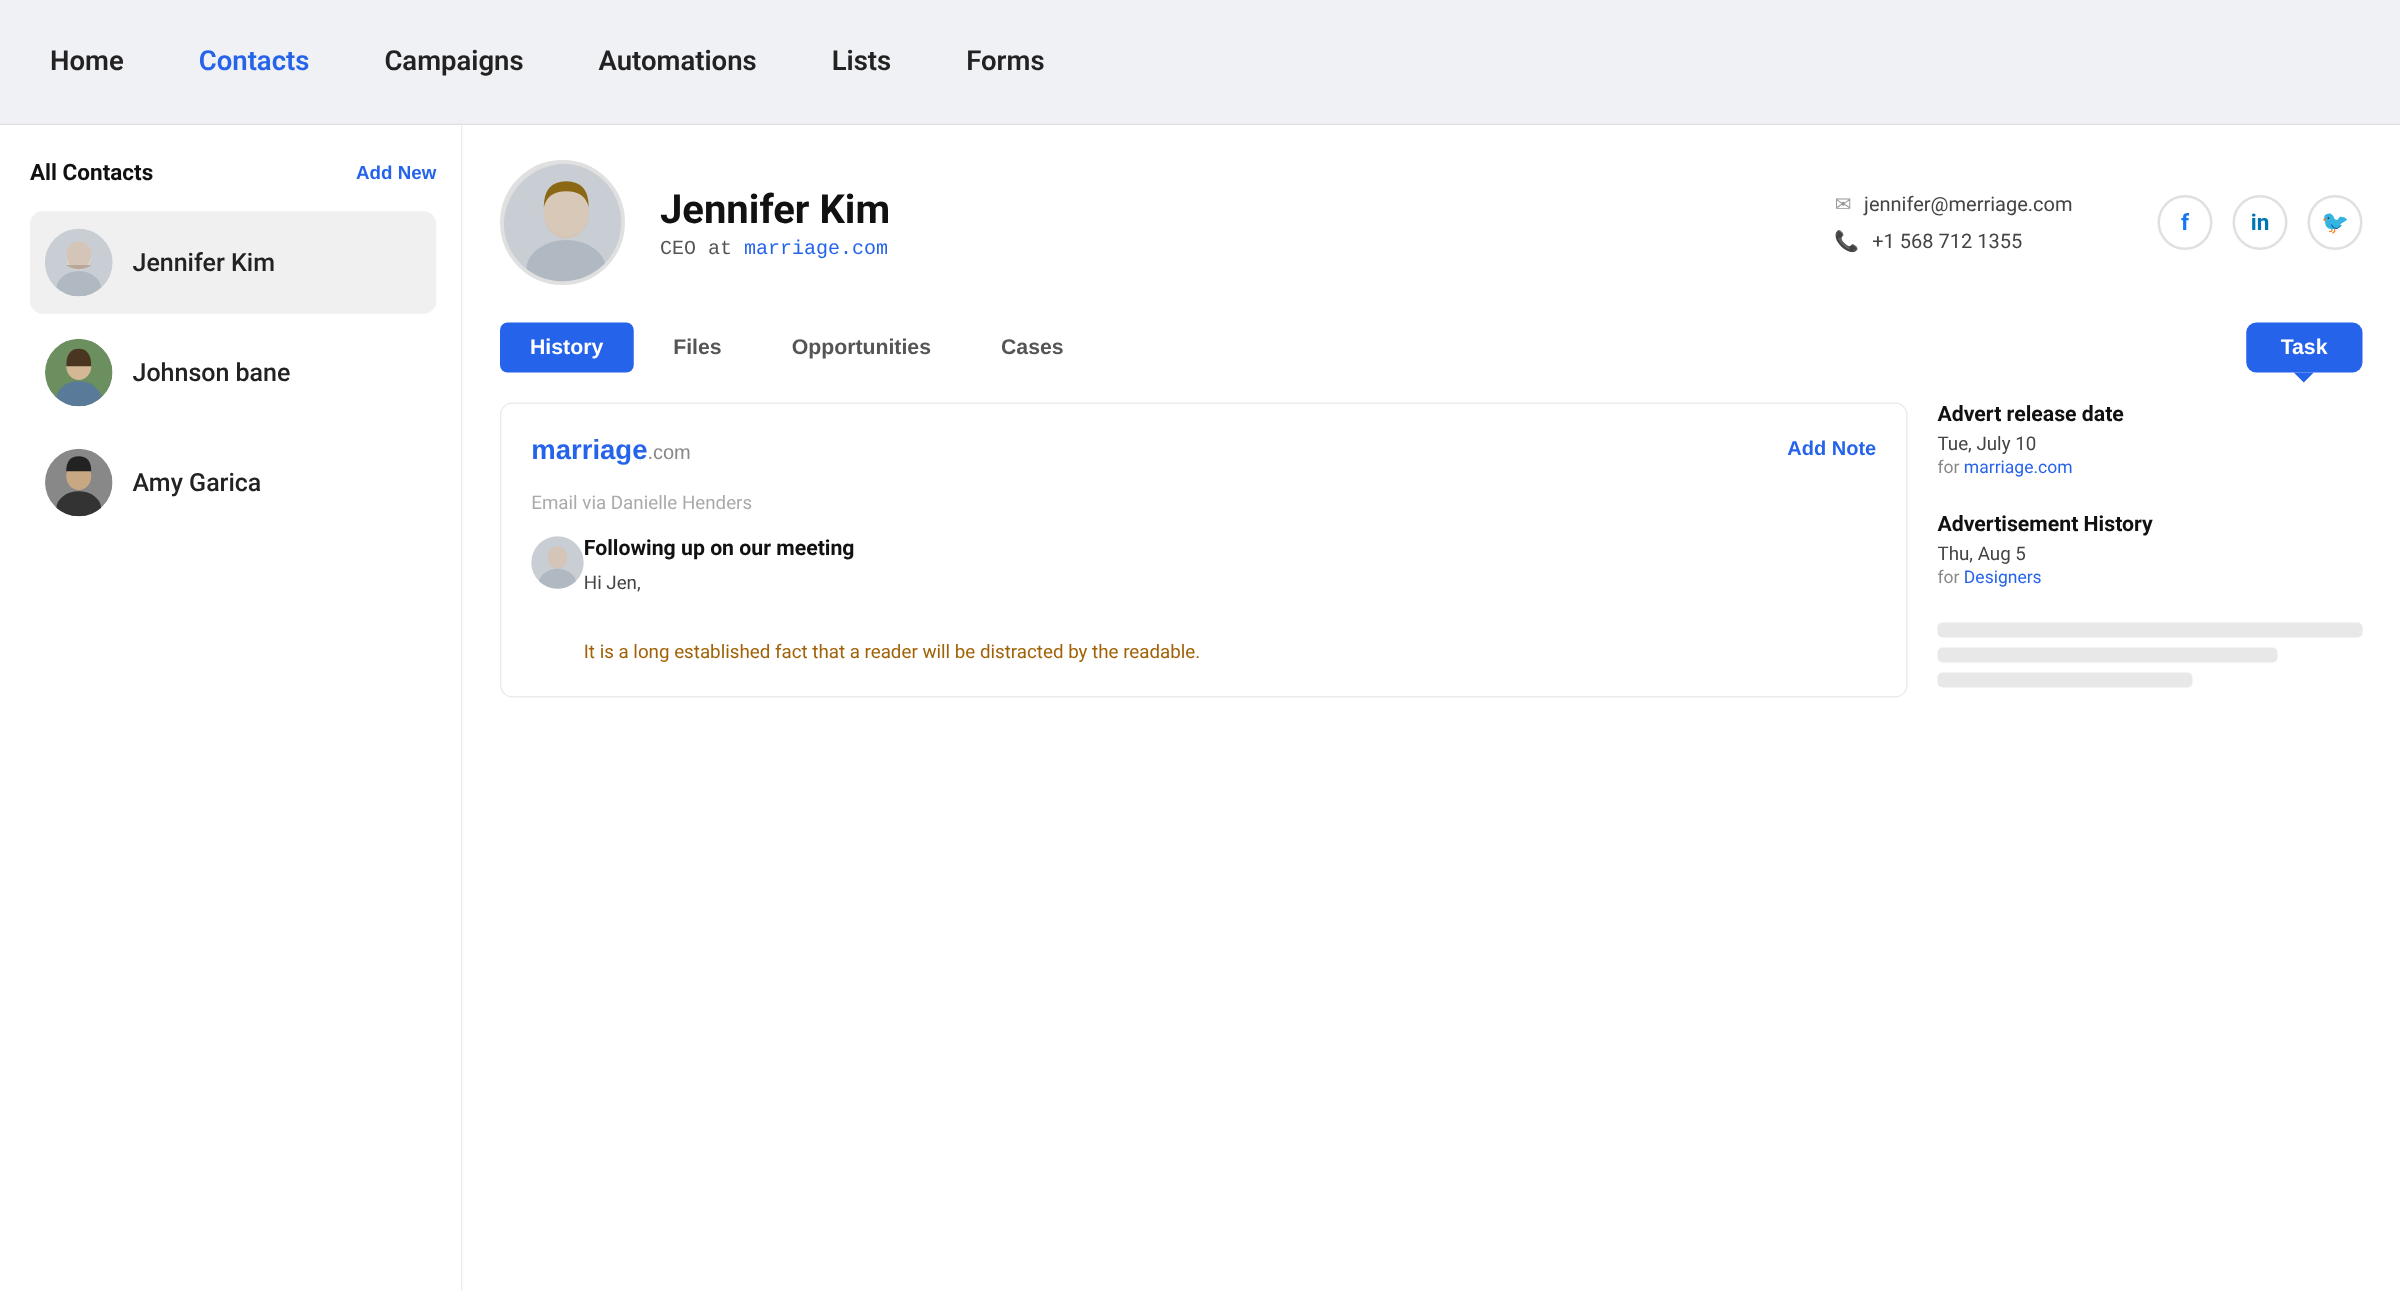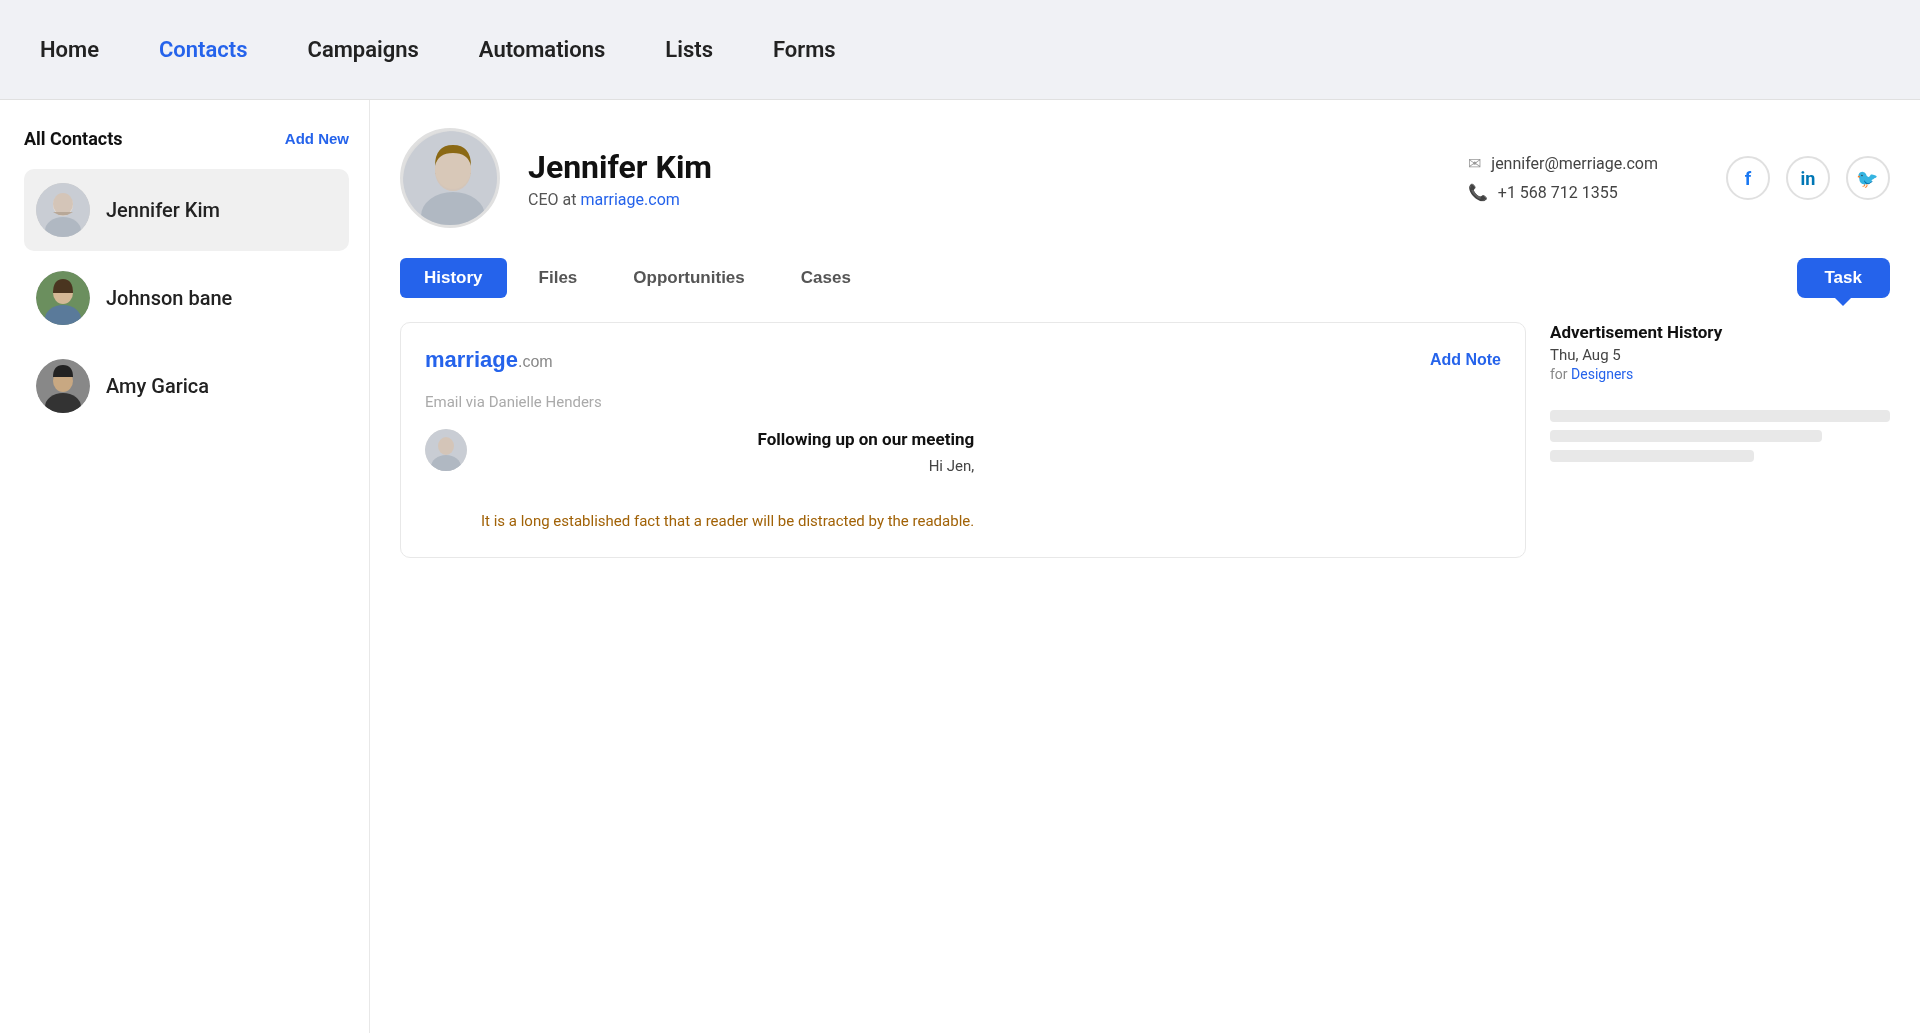--- a/index.html
+++ b/index.html
@@ -118,20 +118,21 @@
     }
     .profile-name {
       font-size: 32px;
       font-weight: 700;
       color: #111;
       margin-bottom: 4px;
     }
     .profile-role {
       font-size: 16px;
       color: #555;
+      font-family: Liberation Mono, monospace;
     }
     .profile-role a {
       color: #2563eb;
       text-decoration: none;
     }
     .profile-contact-info {
       display: flex;
       flex-direction: column;
       gap: 10px;
       margin-left: 40px;
@@ -256,22 +257,20 @@
       background: none;
       border: none;
     }
     .email-via {
       color: #aaa;
       font-size: 15px;
       margin-bottom: 18px;
     }
     .email-thread {
       display: flex;
-      gap: 14px;
-      text-align: right;
     }
     .thread-avatar {
       width: 42px;
       height: 42px;
       border-radius: 50%;
       background: #ddd;
       flex-shrink: 0;
       overflow: hidden;
     }
     .thread-content {}
@@ -459,20 +458,28 @@
               <div class="thread-subject">Following up on our meeting</div>
               <div class="thread-greeting">Hi Jen,</div>
               <div class="thread-body">It is a long established fact that a reader will be distracted by the readable.</div>
             </div>
           </div>
         </div>
       </div>
 
       <div class="right-column">
 
+        <div class="task-item">
+          <div class="task-label">Advert release date</div>
+          <div class="task-date">Tue, July 10</div>
+          <div class="task-for">
+            <span>for</span>
+            <a href="#">marriage.com</a>
+          </div>
+        </div>
 
         <div class="task-item">
           <div class="task-label">Advertisement History</div>
           <div class="task-date">Thu, Aug 5</div>
           <div class="task-for">
             <span>for</span>
             <a href="#">Designers</a>
           </div>
         </div>
 

